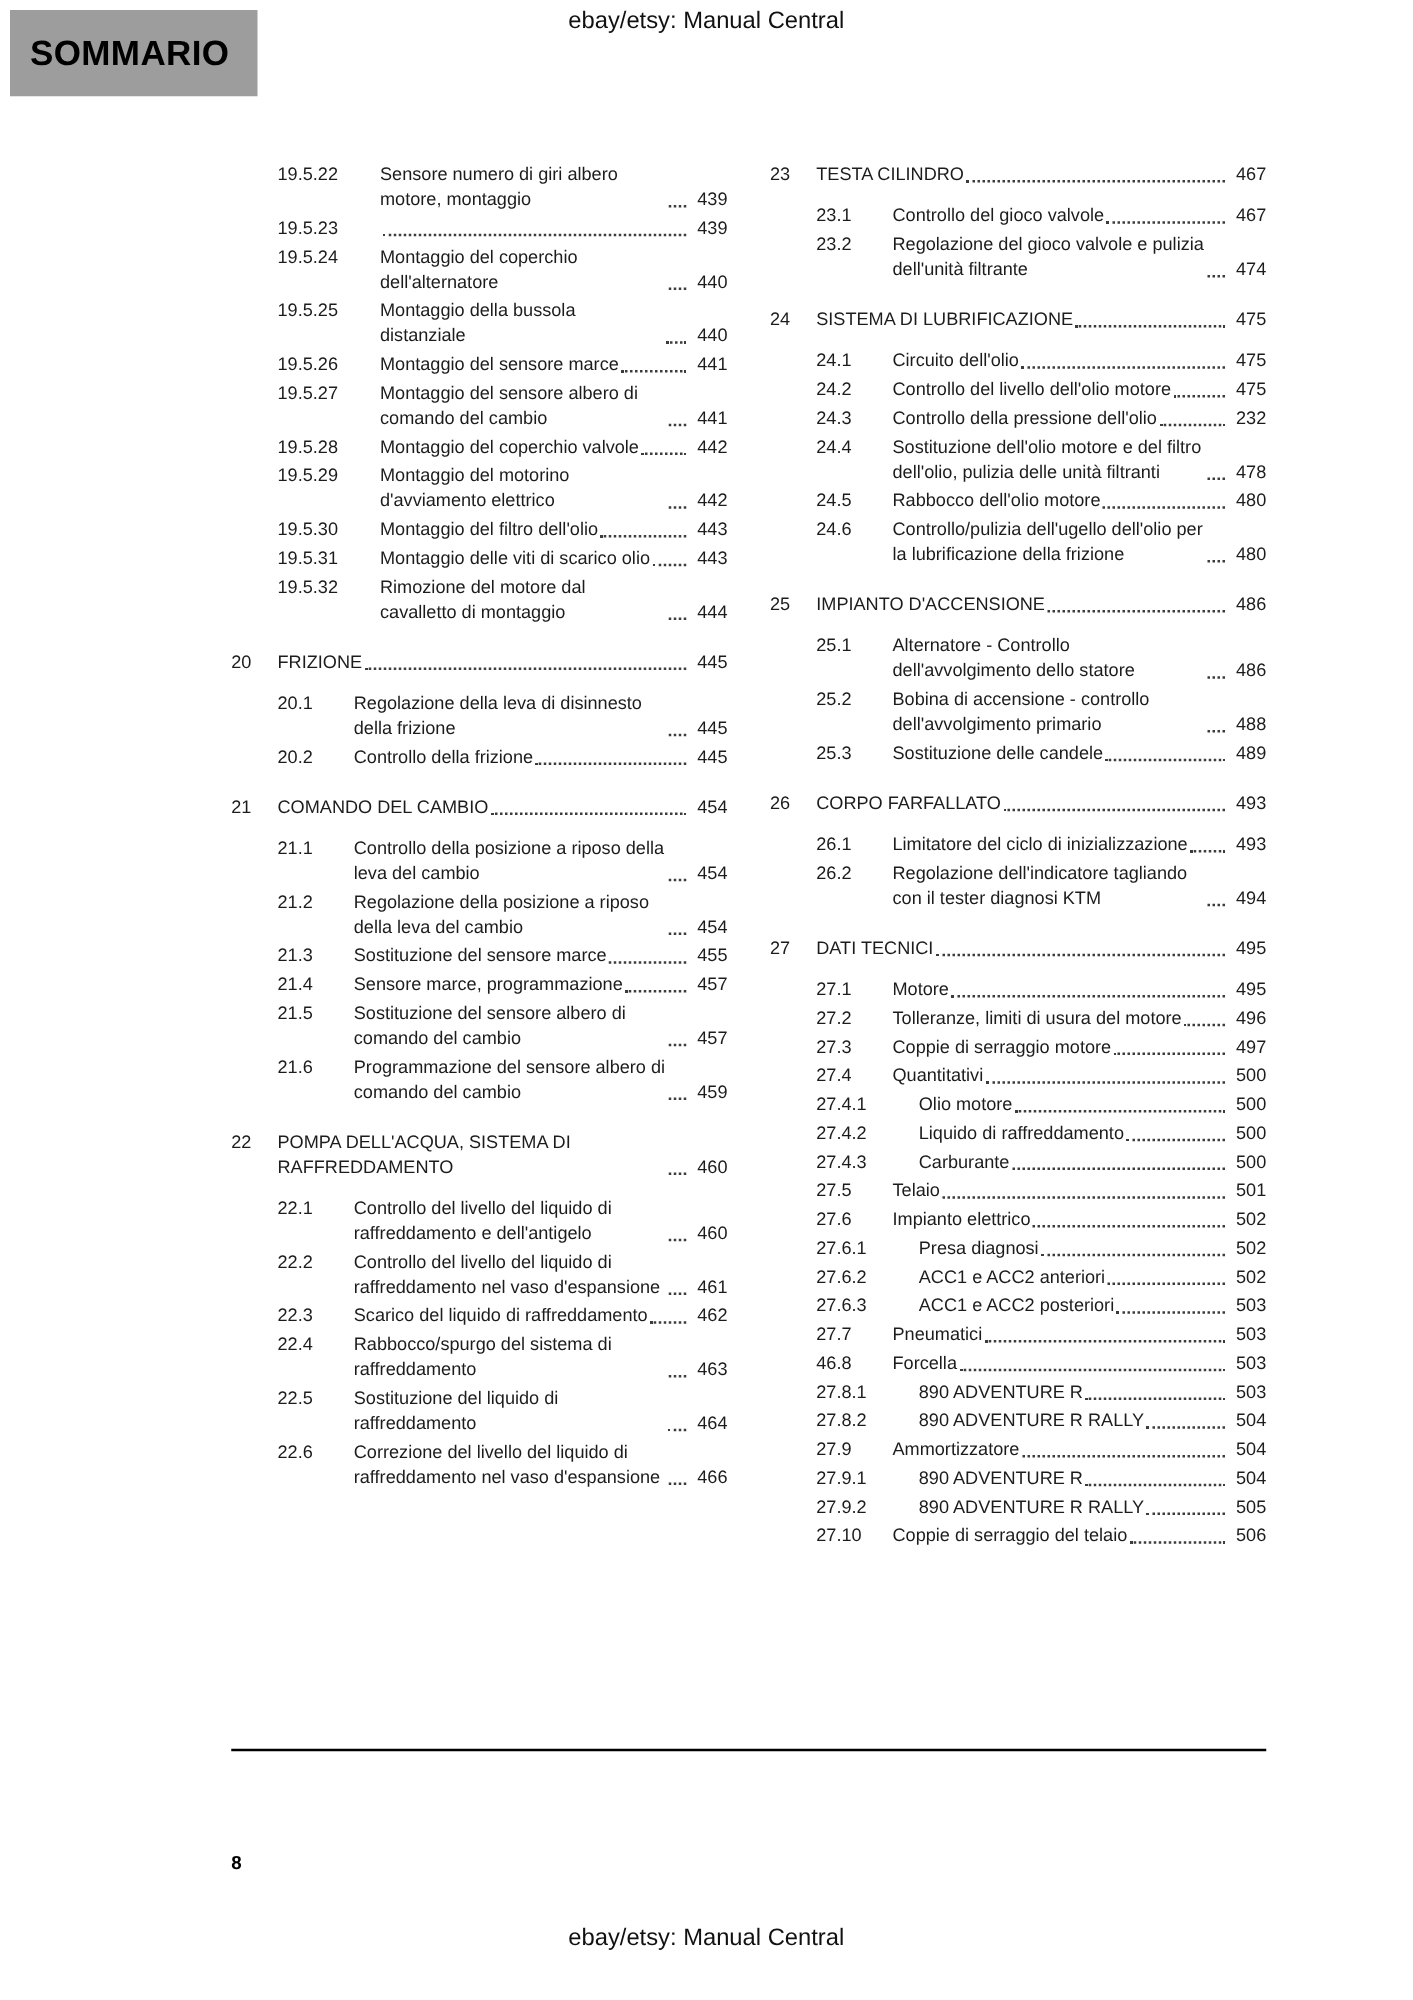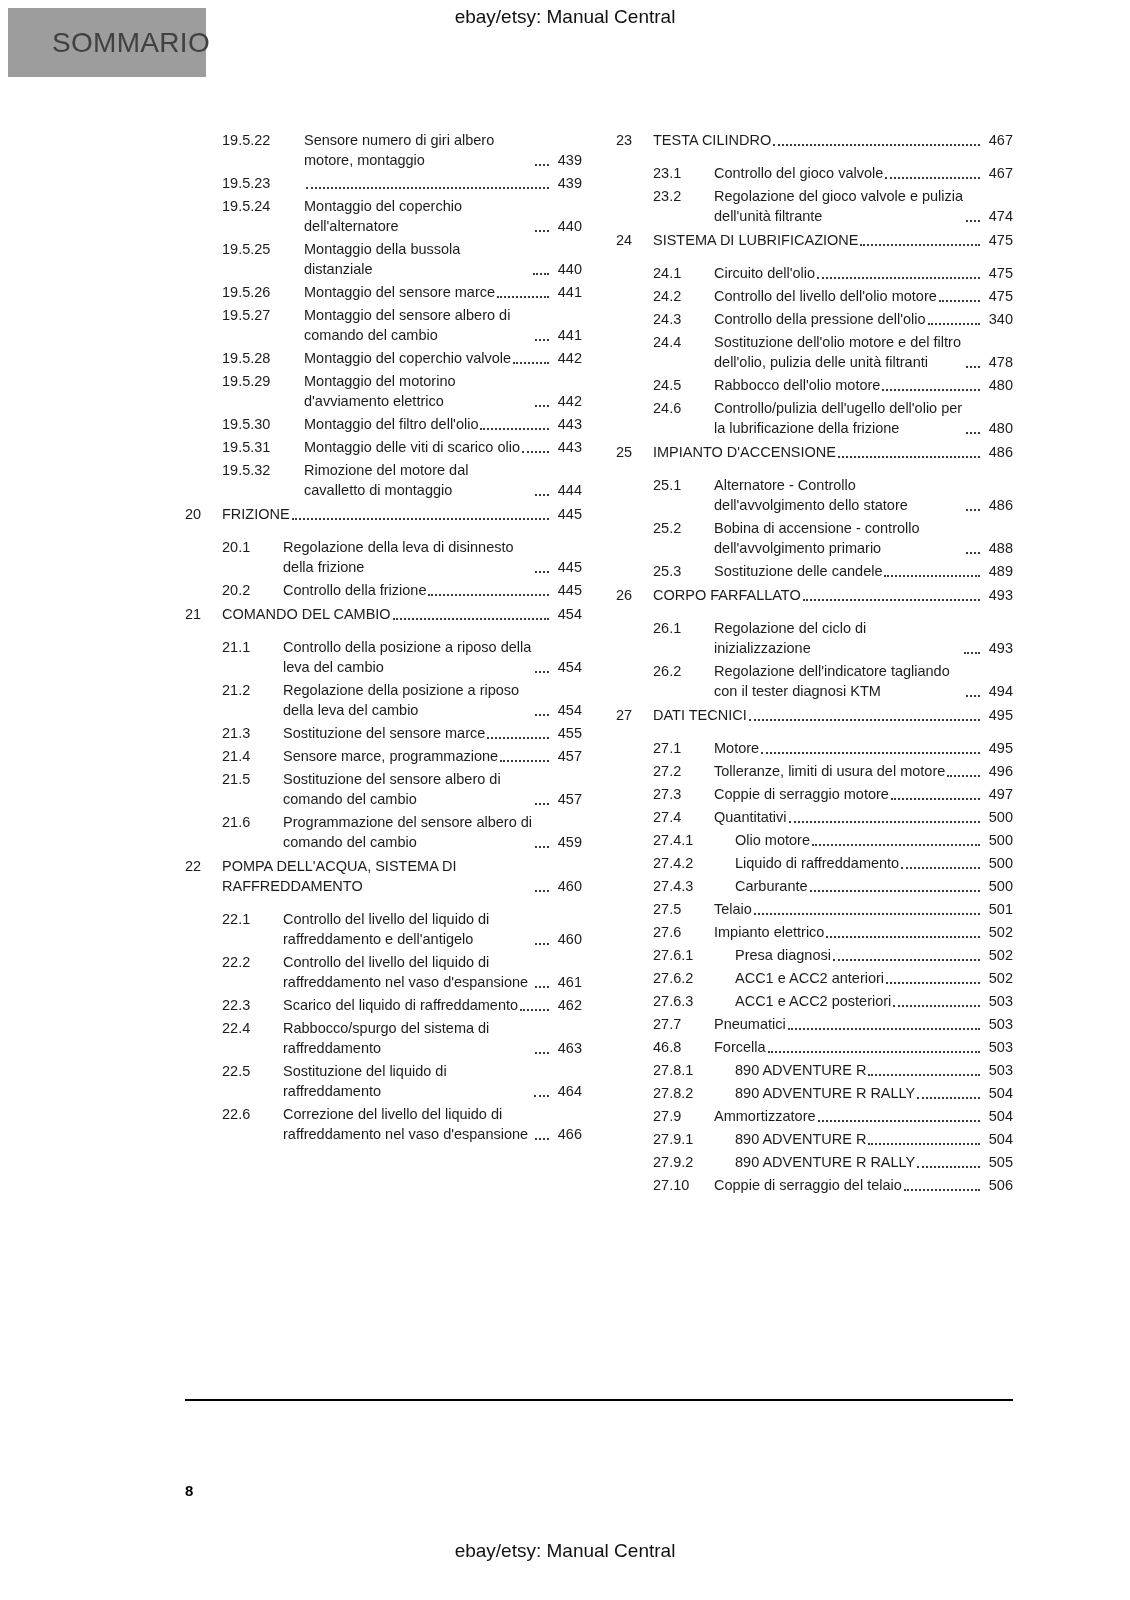--- a/index.html
+++ b/index.html
@@ -28,24 +28,23 @@
     position: absolute;
     top: 8px; left: 8px;
     width: 198px; height: 69px;
     background: #9d9d9d;
     display: flex;
     align-items: center;
     padding-left: 16px;
   }
   .sommario-label {
     font-size: 28px;
-    font-weight: normal;
-    color: #404040;
+    font-weight: bold;
+    color: #000000;
     letter-spacing: 0.3px;
-    margin-left: 28px;
   }
 
   .toc {
     position: absolute;
     top: 130px; left: 185px;
     width: 828px;
     display: flex;
     gap: 34px;
   }
   .toc-col { flex: 1 1 0; min-width: 0; }
@@ -64,21 +63,21 @@
     min-width: 14px;
     border-bottom: 2px dotted #3c3c3c;
     margin: 0 3px 4px 2px;
   }
   .toc-entry .page-col {
     flex: 0 0 auto;
     min-width: 30px;
     text-align: right;
   }
 
-  .lv1 { margin-top: 4px; margin-bottom: 13px; }
+  .lv1 { margin-top: 20px; margin-bottom: 13px; }
   .lv1 .num { width: 37px; }
   .lv2, .lv3 { margin-left: 37px; align-items: flex-end; }
   .lv2 .num { width: 61px; }
   .lv3 .num { width: 82px; }
   .toc-col .toc-entry:first-child { margin-top: 0; }
 
   .footer-rule {
     position: absolute;
     top: 1399px; left: 185px;
     width: 828px; height: 2px;
@@ -315,21 +314,21 @@
         <div class="toc-entry lv2">
           <span class="num">24.2</span>
           <span class="title">Controllo del livello dell'olio motore</span>
           <span class="dots"></span>
           <span class="page-col">475</span>
         </div>
         <div class="toc-entry lv2">
           <span class="num">24.3</span>
           <span class="title">Controllo della pressione dell'olio</span>
           <span class="dots"></span>
-          <span class="page-col">340</span>
+          <span class="page-col">232</span>
         </div>
         <div class="toc-entry lv2">
           <span class="num">24.4</span>
           <span class="title">Sostituzione dell'olio motore e del filtro dell'olio, pulizia delle unità filtranti</span>
           <span class="dots"></span>
           <span class="page-col">478</span>
         </div>
         <div class="toc-entry lv2">
           <span class="num">24.5</span>
           <span class="title">Rabbocco dell'olio motore</span>
@@ -367,21 +366,21 @@
           <span class="page-col">489</span>
         </div>
         <div class="toc-entry lv1">
           <span class="num">26</span>
           <span class="title">CORPO FARFALLATO</span>
           <span class="dots"></span>
           <span class="page-col">493</span>
         </div>
         <div class="toc-entry lv2">
           <span class="num">26.1</span>
-          <span class="title">Regolazione del ciclo di inizializzazione</span>
+          <span class="title">Limitatore del ciclo di inizializzazione</span>
           <span class="dots"></span>
           <span class="page-col">493</span>
         </div>
         <div class="toc-entry lv2">
           <span class="num">26.2</span>
           <span class="title">Regolazione dell'indicatore tagliando con il tester diagnosi KTM</span>
           <span class="dots"></span>
           <span class="page-col">494</span>
         </div>
         <div class="toc-entry lv1">

